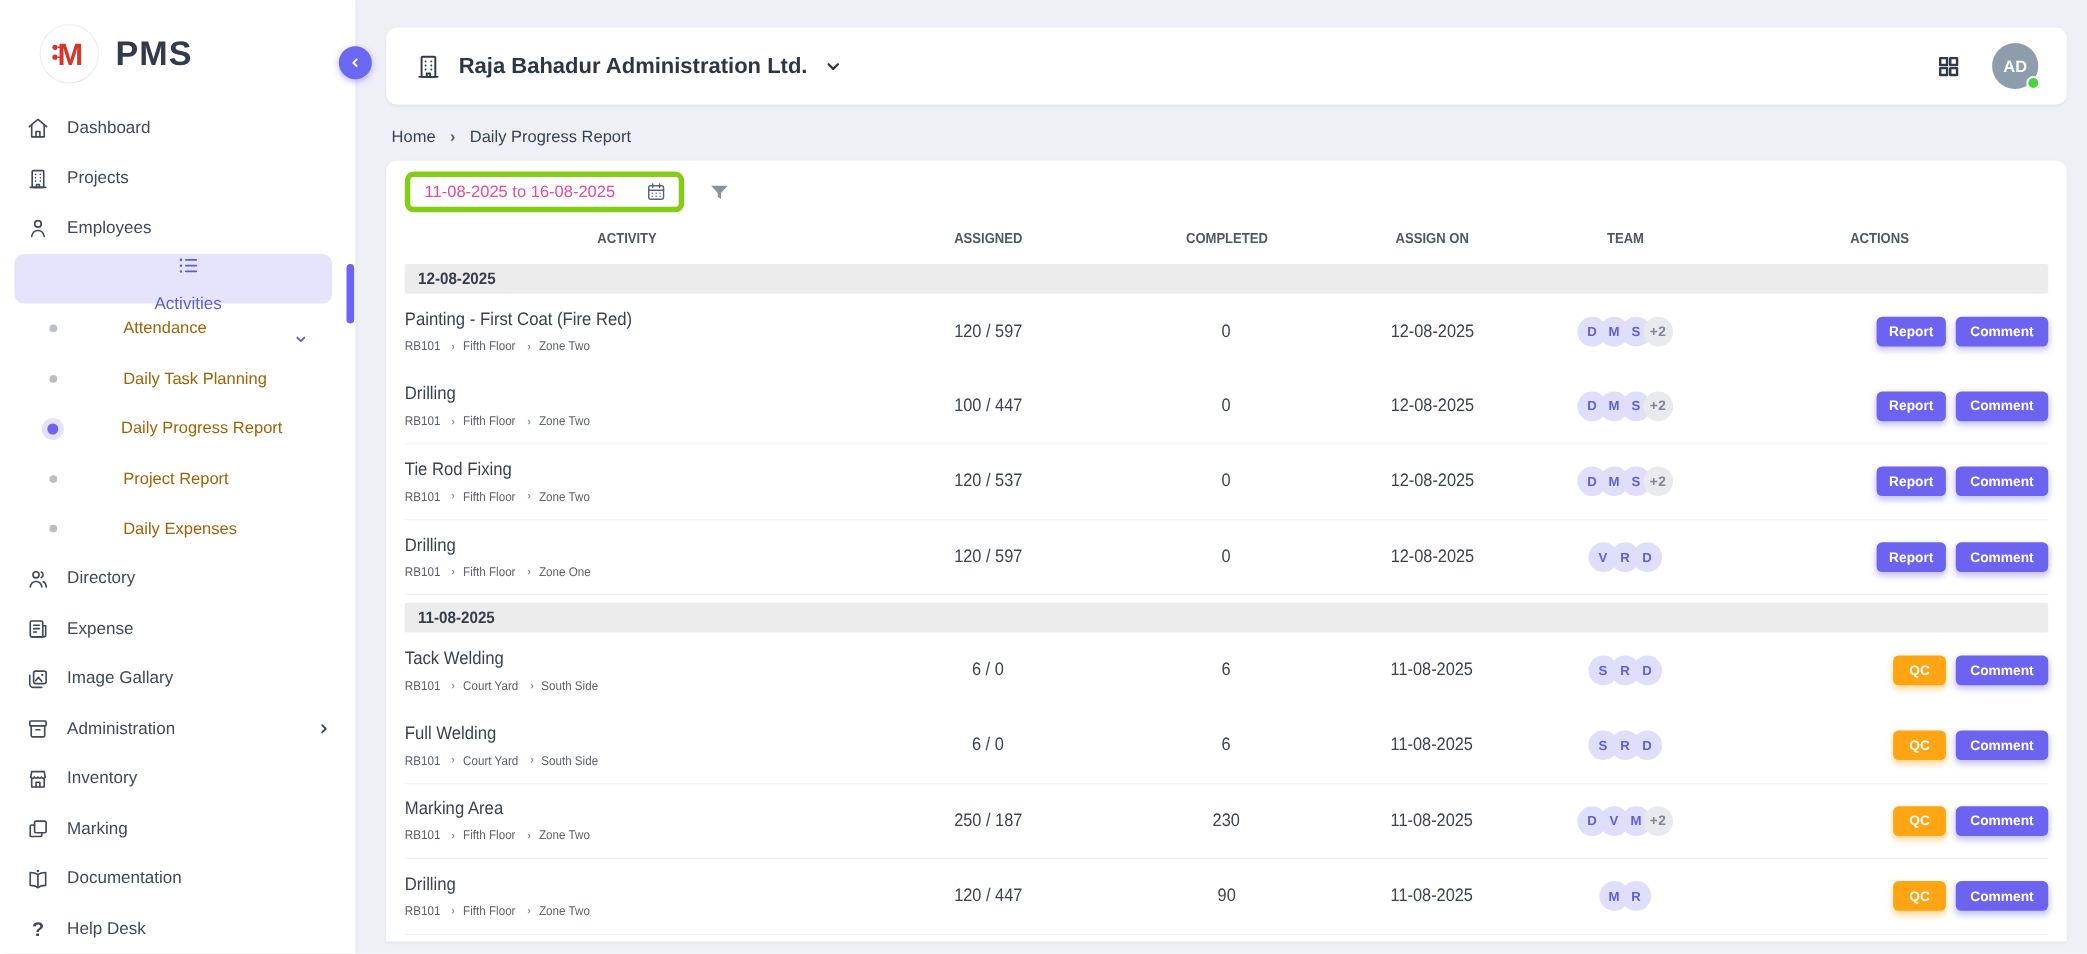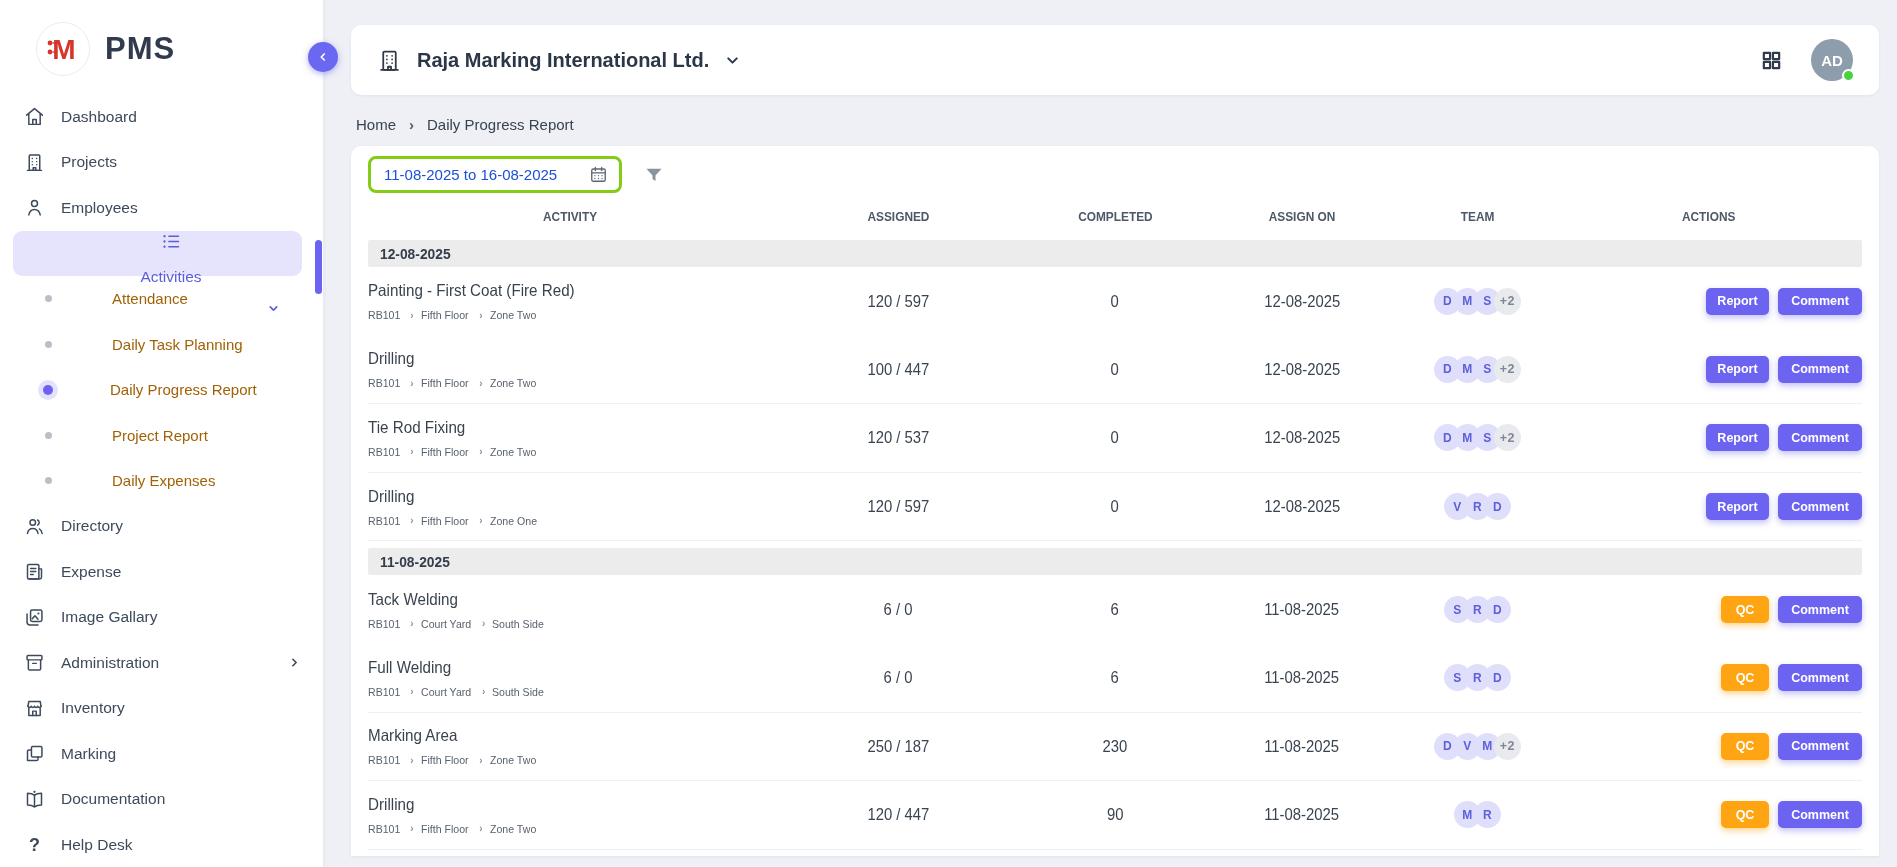--- a/index.html
+++ b/index.html
@@ -75,23 +75,23 @@
   .breadcrumb {
     margin:21px 0 0 33px; display:flex; align-items:center; gap:13px; font-size:15px; color:#39434f;
   }
   .bc-sep { color:#53606e; font-weight:700; font-size:15px; }
   .main-card {
     margin:13px 18px 0 28px; background:#fff; border-radius:10px 10px 0 0;
     height:710px; padding:10px 17px 0 17px; box-shadow:0 1px 3px rgba(30,40,60,.06);
   }
   .filter-row { display:flex; align-items:center; gap:22px; padding-top:0; }
   .date-input {
-    width:254px; height:37px; border:3px solid #84cc16; border-radius:8px;
+    width:254px; height:37px; border:5px solid #84cc16; border-radius:8px;
     display:flex; align-items:center; padding:0 11px 0 13px; gap:10px;
-    font-size:15px; color:#1d4ed8; background:#fff; cursor:pointer;
+    font-size:15px; color:#ec4899; background:#fff; cursor:pointer;
   }
   .date-input span { white-space:nowrap; }
   .cal-ic { width:19px; height:19px; color:#5a6673; margin-left:auto; }
   .funnel-ic { width:20px; height:20px; cursor:pointer; }
   
   .tgrid { display:grid; grid-template-columns:27% 17% 12% 13% 10.5% 1fr; align-items:center; }
   .table-head { height:33px; margin-top:7px; color:#4d5868; font-size:13.2px; font-weight:700; }
   .th { text-align:center; }
   .group-band {
     height:27px; margin-top:7px; background:#ececec; display:flex; align-items:center;
@@ -307,21 +307,21 @@
 <main class="main">
 
   <div class="header-card">
     <div class="company-sel">
       <span class="ic"><svg viewBox="0 0 24 24">
             <rect x="6" y="3.5" width="12" height="17.5" rx="1"></rect>
             <path d="M4 21h16"></path>
             <path d="M9.5 7.5h.01M14.5 7.5h.01M9.5 11h.01M14.5 11h.01M9.5 14.5h.01M14.5 14.5h.01"></path>
             <path d="M10.5 21v-3h3v3"></path>
           </svg></span>
-      <span class="company-name">Raja Marking International Ltd.</span>
+      <span class="company-name">Raja Bahadur Administration Ltd.</span>
       <span style="display:grid;place-items:center;">
           <svg width="17" height="17" viewBox="0 0 24 24" fill="none" stroke="#2b3647" stroke-width="2.8" stroke-linecap="round" stroke-linejoin="round">
             <path d="M6 9l6 6 6-6"></path>
           </svg>
         </span>
     </div>
     <div class="header-right">
       <span class="grid-ic"><svg viewBox="0 0 24 24">
             <rect x="4" y="4" width="6.5" height="6.5"></rect>
             <rect x="13.5" y="4" width="6.5" height="6.5"></rect>

